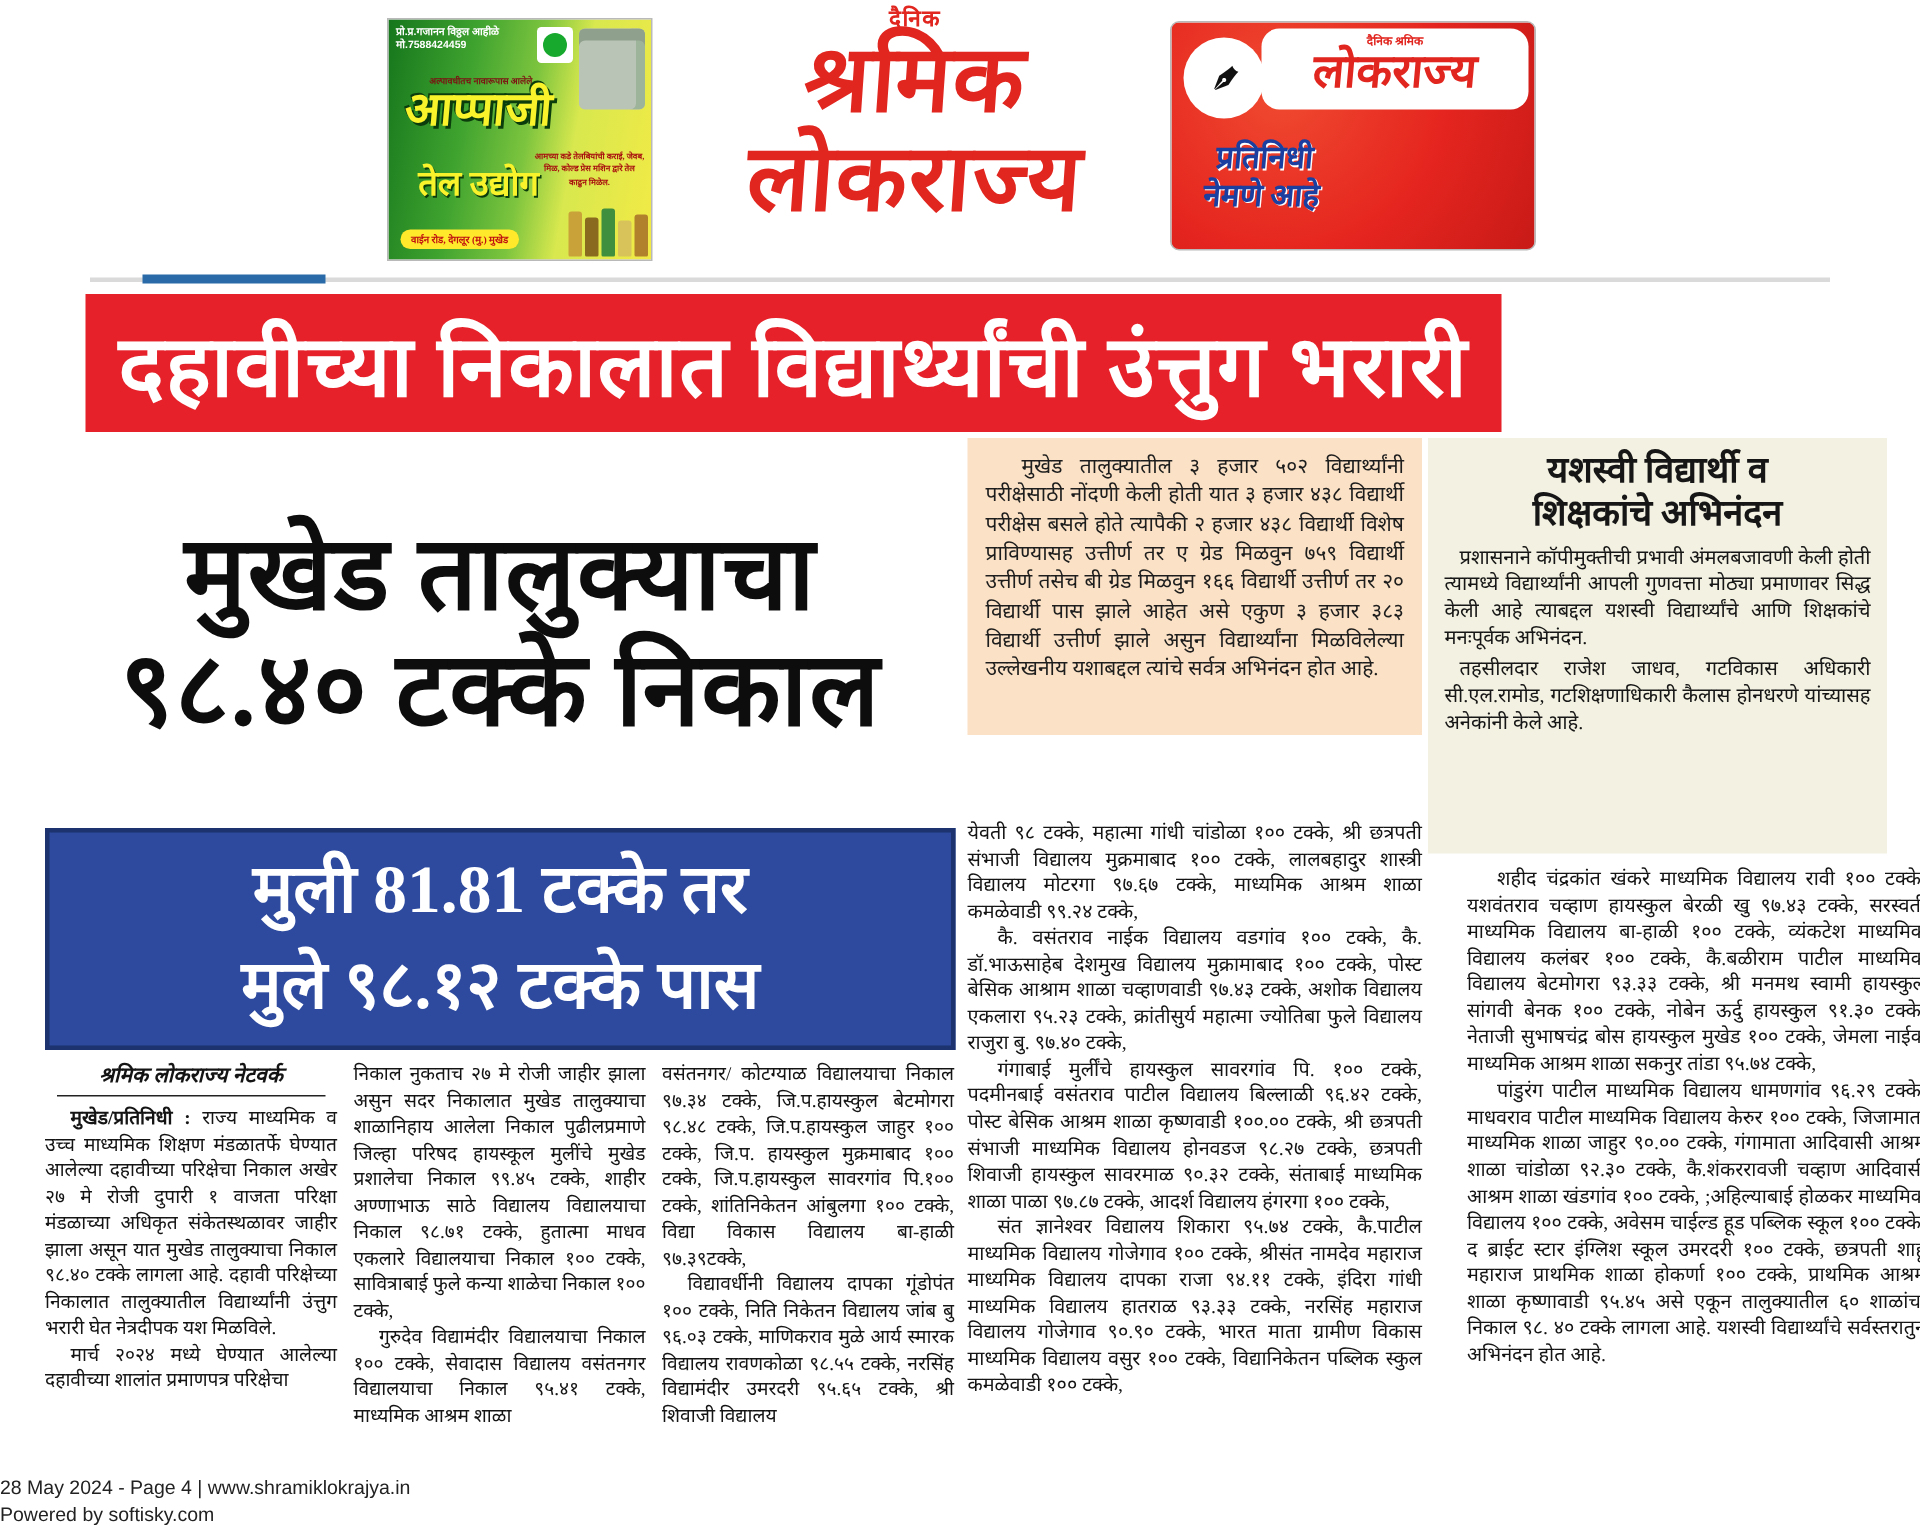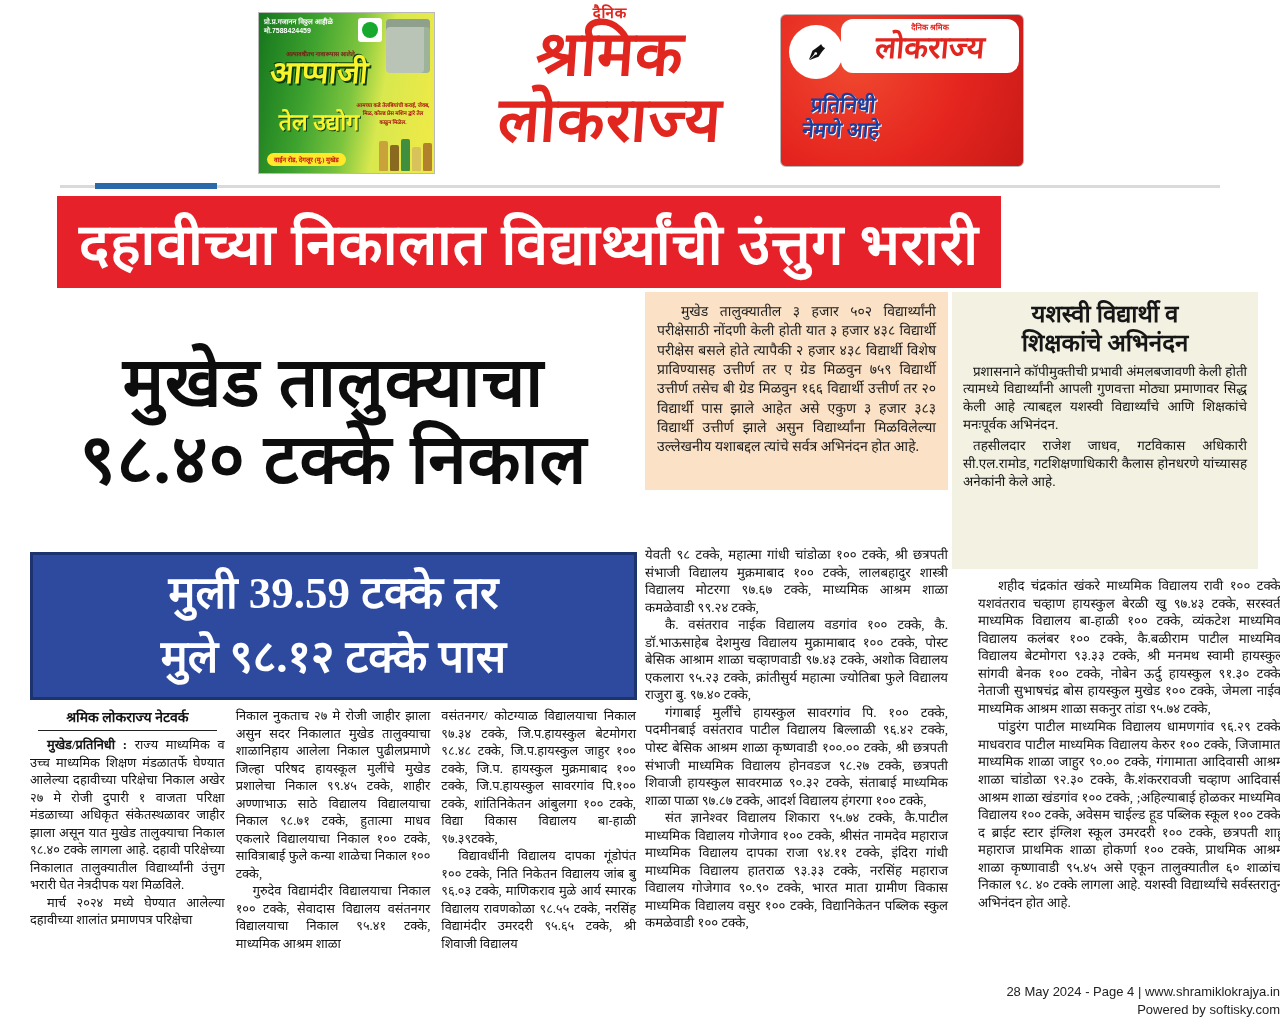--- a/index.html
+++ b/index.html
@@ -67,42 +67,42 @@
     font-size:69px;line-height:1.12;letter-spacing:1px;}
   .bluebox{position:absolute;left:30px;top:552px;width:607px;height:148px;background:#2d4a9e;
     border:3px solid #1d336f;box-sizing:border-box;color:#fff;display:flex;flex-direction:column;
     align-items:center;justify-content:center;font-size:45px;font-weight:800;line-height:1.42;}
 
   
   .cols{position:absolute;left:30px;top:708px;width:606px;display:flex;gap:11px;}
   .col{flex:1;font-size:12.8px;line-height:1.37;text-align:justify;color:#141414;}
   .col p{margin:0;}
   .network{display:block;text-align:center;font-weight:700;font-size:14px;padding-bottom:3px;margin:0 8px 6px 8px;
-    border-bottom:1.5px solid #222;text-indent:0;}
+    border-bottom:1.5px solid #222;text-indent:0;font-style:italic;}
   .ind{text-indent:17px;}
   .lead{font-weight:700;}
 
   .box-orange{position:absolute;left:645px;top:292px;width:303px;height:198px;background:#fbe2c6;
     box-sizing:border-box;padding:10px 12px;font-size:14px;line-height:1.38;text-align:justify;color:#1d1d1d;}
   .box-orange p{margin:0;text-indent:24px;}
   .midbody{position:absolute;left:645px;top:546px;width:303px;font-size:13.2px;line-height:1.33;
     text-align:justify;color:#141414;}
   .midbody p{margin:0;}
   .midbody p + p{text-indent:20px;}
 
   .box-cream{position:absolute;left:952px;top:292px;width:306px;height:277px;background:#f3f1e1;
     box-sizing:border-box;padding:8px 11px;color:#161616;}
   .box-cream .h{text-align:center;font-weight:800;font-size:24px;line-height:1.22;}
   .box-cream p{margin:4px 0 0 0;font-size:13.4px;line-height:1.32;text-align:justify;text-indent:10px;}
   .rightbody{position:absolute;left:952px;top:577px;width:306px;font-size:13.2px;line-height:1.33;
     text-align:justify;color:#141414;margin-left:26px;}
   .rightbody p{margin:0;text-indent:20px;}
   .rightbody p + p{margin-top:1px;}
 
-  .footer{position:absolute;left:0;top:983px;width:1280px;text-align:right;color:#222;
+  .footer{position:absolute;left:0;top:983px;width:1280px;text-align:left;color:#222;
     font-family:"Liberation Sans",sans-serif;font-size:13px;line-height:1.35;}
 </style>
 </head>
 <body>
 
 <div class="ad-left">
   <div class="contact">
     <div>प्रो.प्र.गजानन विठ्ठल आहीळे</div>
     <div>मो.7588424459</div>
   </div>
@@ -151,21 +151,21 @@
 <div class="rule-blue"></div>
 
 <div class="banner">दहावीच्या निकालात विद्यार्थ्यांची उंत्तुग भरारी</div>
 
 <div class="headline">
   <div>मुखेड तालुक्याचा</div>
   <div>९८.४० टक्के निकाल</div>
 </div>
 
 <div class="bluebox">
-  <div>मुली 39.59 टक्के तर</div>
+  <div>मुली 81.81 टक्के तर</div>
   <div>मुले ९८.१२ टक्के पास</div>
 </div>
 
 <div class="box-orange">
   <p>मुखेड तालुक्यातील ३ हजार ५०२ विद्यार्थ्यांनी परीक्षेसाठी नोंदणी केली होती यात ३ हजार ४३८ विद्यार्थी परीक्षेस बसले होते त्यापैकी २ हजार ४३८ विद्यार्थी विशेष प्राविण्यासह उत्तीर्ण तर ए ग्रेड मिळवुन ७५९ विद्यार्थी उत्तीर्ण तसेच बी ग्रेड मिळवुन १६६ विद्यार्थी उत्तीर्ण तर २० विद्यार्थी पास झाले आहेत असे एकुण ३ हजार ३८३ विद्यार्थी उत्तीर्ण झाले असुन विद्यार्थ्यांना मिळविलेल्या उल्लेखनीय यशाबद्दल त्यांचे सर्वत्र अभिनंदन होत आहे.</p>
 </div>
 
 <div class="box-cream">
   <div class="h">
     <div>यशस्वी विद्यार्थी व</div>

